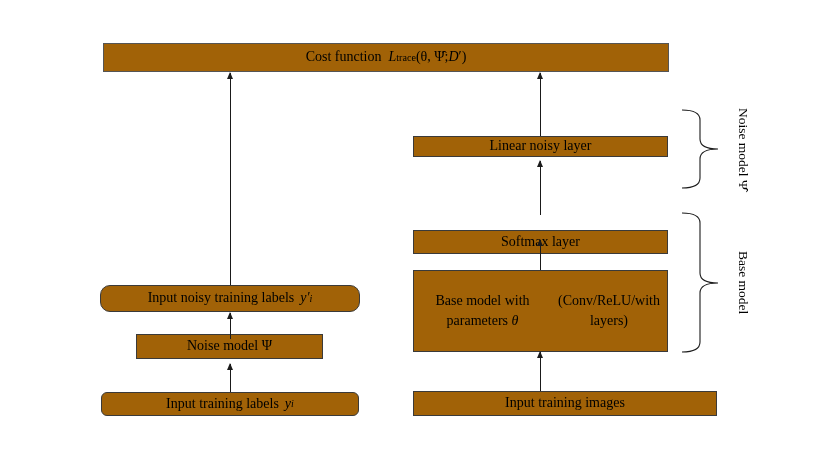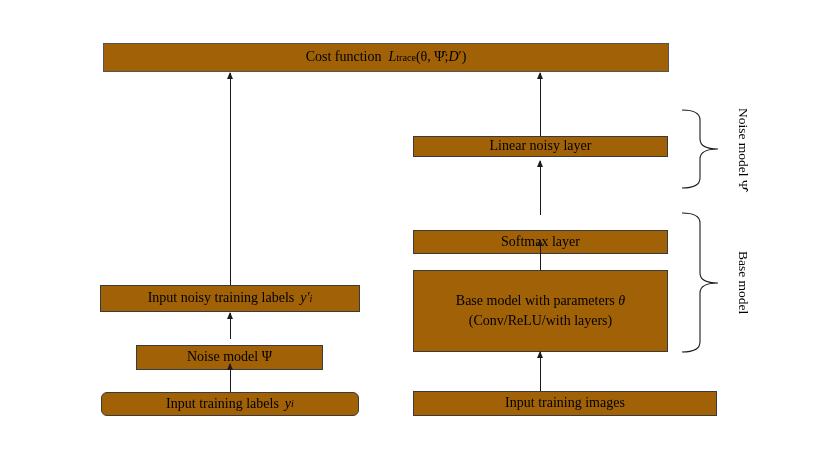--- a/index.html
+++ b/index.html
@@ -22,21 +22,21 @@
     text-align:center;
     line-height:1.45;
     box-sizing:border-box;
   }
   .box.heavy{border:1.5px solid #555;}
   .math{font-style:italic;}
   .fgap{margin-left:7px;}
   .sgap{margin-left:6px;}
   sub{font-size:0.72em; line-height:0;}
   sub.math{font-style:italic;}
-  .stack{display:flex; flex-direction:column; align-items:center;}
+  .stack{display:flex; flex-direction:row; align-items:center;}
   .arrow{position:absolute; width:1px; background:#1a1a1a;}
   .arrow .head{
     position:absolute; top:-1px; left:-3px;
     width:0;height:0;
     border-left:3.5px solid transparent;
     border-right:3.5px solid transparent;
     border-bottom:7px solid #1a1a1a;
   }
   .brace-svg{position:absolute; left:675px; top:100px;}
   .side-label{
@@ -80,27 +80,27 @@
         <span class="math">θ</span>
       </div>
       <div>(Conv/ReLU/with layers)</div>
     </div>
   </div>
 
   <div class="box" style="left:413px; top:391px; width:304px; height:25px;">
     <span>Input training images</span>
   </div>
 
-  <div class="box" style="left:100px; top:285px; width:260px; height:27px;">
+  <div class="box" style="left:100px; top:285px; width:260px; height:27px;border-radius:10px;">
     <span>Input noisy training labels</span>
       <span class="math sgap">y′</span>
       <sub class="math">i</sub>
   </div>
 
-  <div class="box" style="left:136px; top:345px; width:187px; height:25px;">
+  <div class="box" style="left:136px; top:334px; width:187px; height:25px;">
     <span>Noise model Ψ</span>
   </div>
 
   <div class="box" style="left:101px; top:392px; width:258px; height:24px;border-radius:6px;">
     <span>Input training labels</span>
       <span class="math sgap">y</span>
       <sub class="math">i</sub>
   </div>
 
   <div class="arrow" style="left:230px; top:73px; height:212px;">

